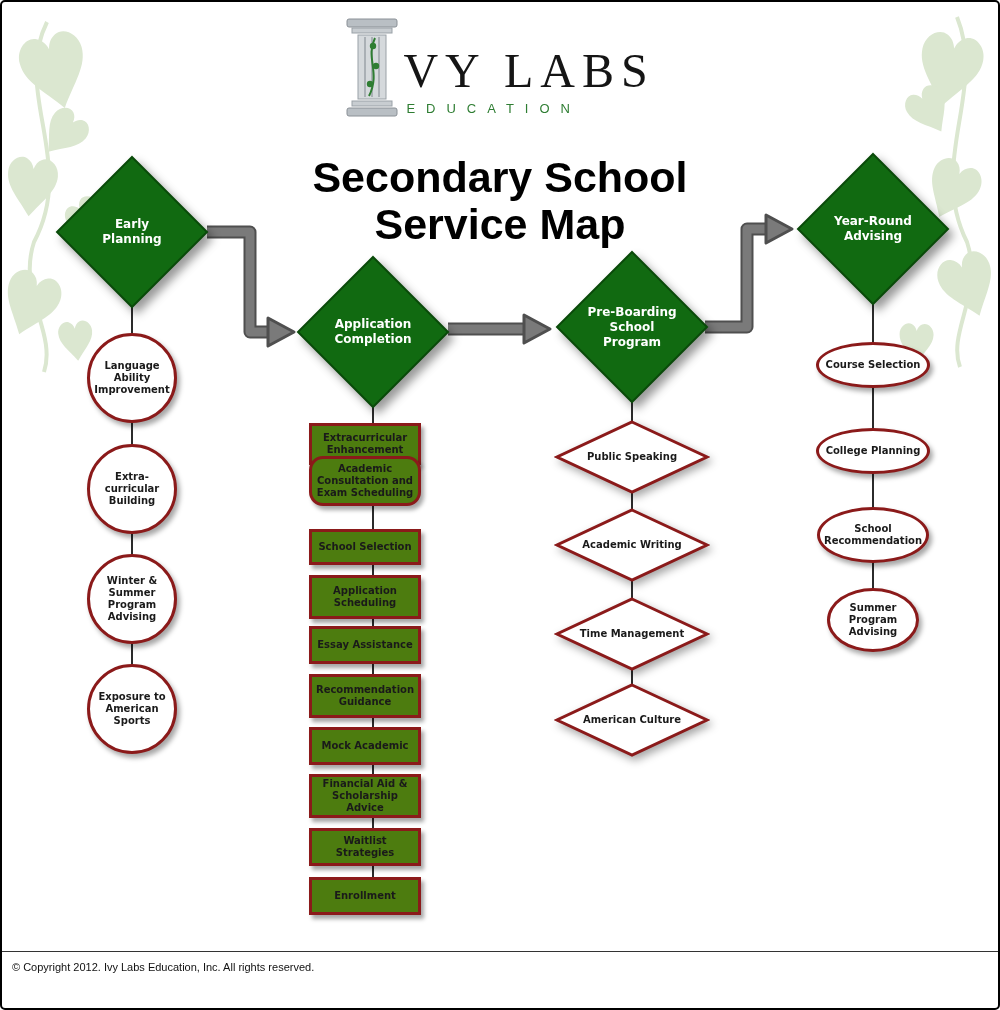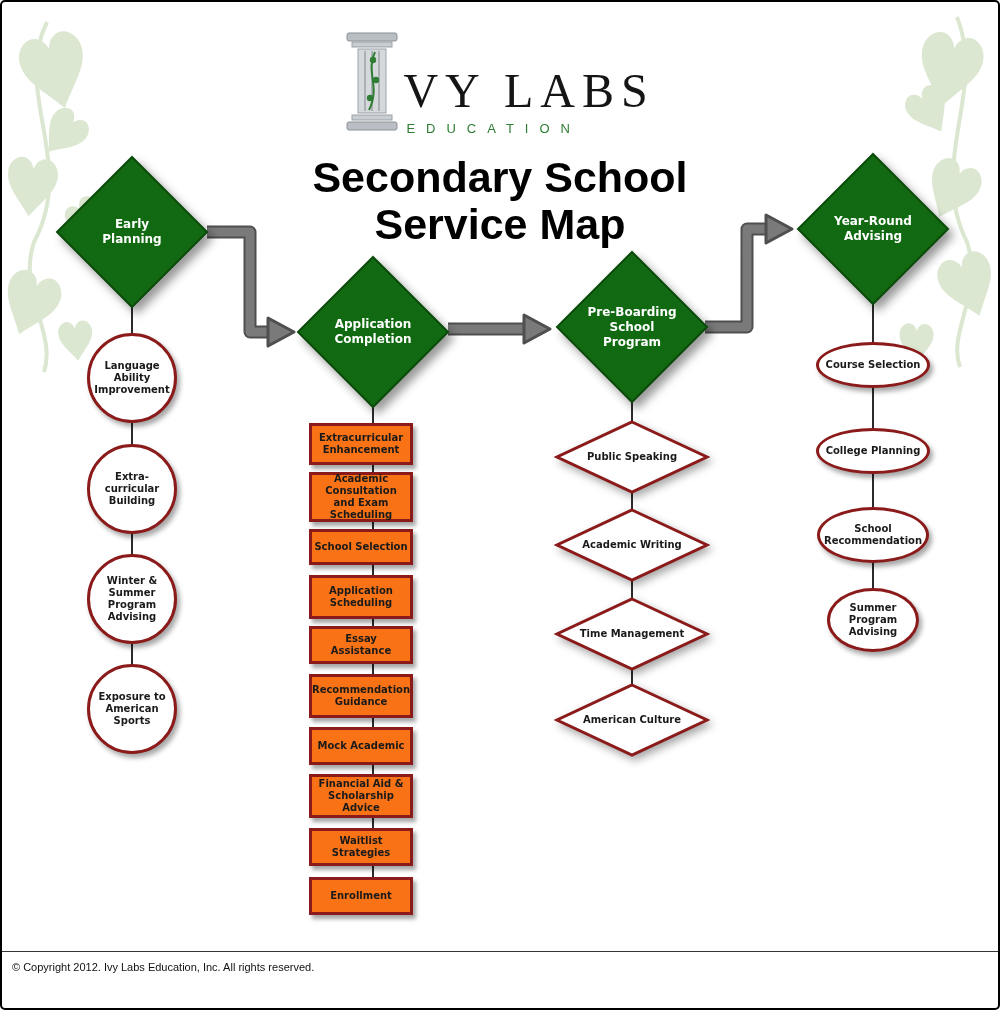--- a/index.html
+++ b/index.html
@@ -6,21 +6,21 @@
   body { background:#fff; font-family:"Liberation Sans", sans-serif; }
   .page {
     position:relative; width:1000px; height:1010px;
     border:2px solid #000; border-radius:5px; background:#fff; overflow:hidden;
   }
   
   .ivy-bg { position:absolute; left:0; top:0; z-index:0; }
   .ivy-bg path.leaf, .ivy-bg use { fill:#dbe7d0; }
   .ivy-bg path.stem { fill:none; stroke:#dbe7d0; stroke-width:4; }
   
-  .logo { position:absolute; top:28px; left:0; width:100%; display:flex; justify-content:center; align-items:flex-end; gap:4px; z-index:2; }
+  .logo { position:absolute; top:14px; left:0; width:100%; display:flex; justify-content:center; align-items:center; gap:4px; z-index:2; }
   .brand-block { margin-top:24px; }
   .brand { font-family:"Liberation Serif", serif; font-size:48px; letter-spacing:7px; color:#151515; line-height:1; }
   .education { font-size:13px; letter-spacing:11px; color:#2e7d32; margin-top:6px; padding-left:3px; font-family:"Liberation Sans", sans-serif; }
   
   .title { position:absolute; top:152px; left:0; width:100%; text-align:center; z-index:2;
            font-weight:bold; font-size:43px; line-height:1.1; color:#000; pointer-events:none; }
   
   .wires { position:absolute; left:0; top:0; z-index:1; }
   .wires .vline { stroke:#2b2b2b; stroke-width:2; }
   .wires .arrow-outline { fill:none; stroke:#4f4f4f; stroke-width:13; stroke-linejoin:round; }
@@ -31,21 +31,21 @@
   .gnode svg { position:absolute; inset:0; filter:drop-shadow(5px 6px 5px rgba(0,0,0,0.4)); }
   .gnode polygon { fill:#116a11; stroke:#0a4a0a; stroke-width:2; }
   .gnode-label { position:absolute; inset:0; display:flex; align-items:center; justify-content:center;
     text-align:center; color:#fff; font-family:"DejaVu Sans", sans-serif; font-weight:bold; font-size:12px;
     line-height:1.25; padding:0 24px; }
   
   .item-label-font { font-family:"DejaVu Sans", sans-serif; font-weight:bold; font-size:10px; color:#1a1a1a; line-height:1.2; text-align:center; }
   .circle-item { position:absolute; left:85px; width:90px; height:90px; border:3px solid #8b1a1a; border-radius:50%;
     background:#fff; box-shadow:3px 4px 5px rgba(0,0,0,0.35); display:flex; align-items:center; justify-content:center;
     padding:0 2px; z-index:2; }
-  .rect-item { position:absolute; left:307px; width:104px; border:3px solid #8b1a1a; background:#f97316;
+  .rect-item { position:absolute; left:307px; width:112px; border:3px solid #8b1a1a; background:#4d7c0f;
     box-shadow:3px 4px 4px rgba(0,0,0,0.35); display:flex; align-items:center; justify-content:center;
     padding:2px; z-index:2; }
   .dia-item { position:absolute; left:552px; width:156px; height:76px; z-index:2; }
   .dia-item svg { position:absolute; inset:0; filter:drop-shadow(3px 4px 4px rgba(0,0,0,0.35)); }
   .dia-item polygon { fill:#fff; stroke:#8b1a1a; stroke-width:3; }
   .dia-label { position:absolute; inset:0; display:flex; align-items:center; justify-content:center; }
   .oval-item { position:absolute; border:3.5px solid #8b1a1a; border-radius:50%; background:#fff;
     box-shadow:3px 4px 5px rgba(0,0,0,0.35); display:flex; align-items:center; justify-content:center;
     padding:0 2px; z-index:2; }
   
@@ -182,21 +182,21 @@
   <div class="circle-item item-label-font" style="top:552px;">
     <span>Winter &amp; Summer Program Advising</span>
   </div>
   <div class="circle-item item-label-font" style="top:662px;">
     <span>Exposure to American Sports</span>
   </div>
 
   <div class="rect-item item-label-font" style="top:421px; height:42px;">
     <span>Extracurricular Enhancement</span>
   </div>
-  <div class="rect-item item-label-font" style="top:470px; height:50px;">
+  <div class="rect-item item-label-font" style="top:454px; height:50px;border-radius:14px;">
     <span>Academic Consultation and Exam Scheduling</span>
   </div>
   <div class="rect-item item-label-font" style="top:527px; height:36px;">
     <span>School Selection</span>
   </div>
   <div class="rect-item item-label-font" style="top:573px; height:44px;">
     <span>Application Scheduling</span>
   </div>
   <div class="rect-item item-label-font" style="top:624px; height:38px;">
     <span>Essay Assistance</span>

